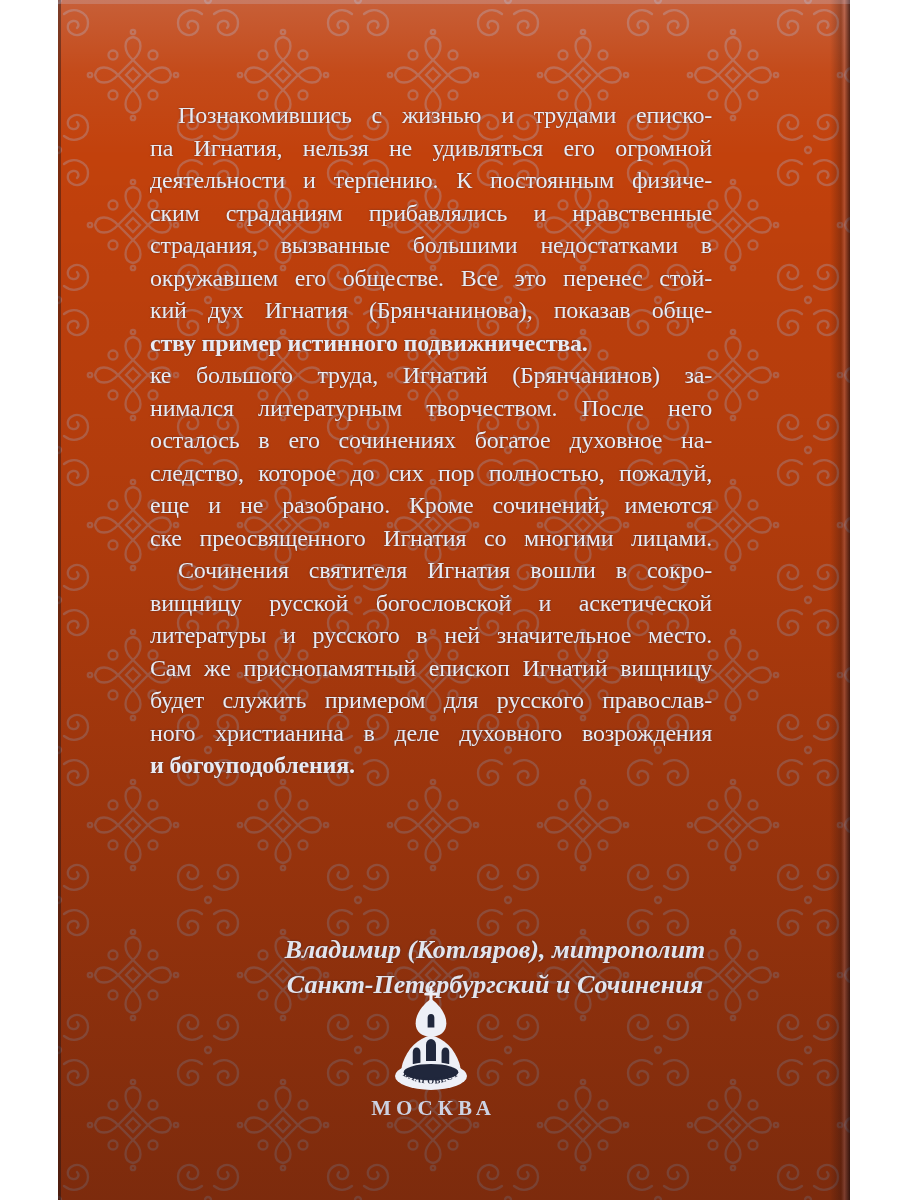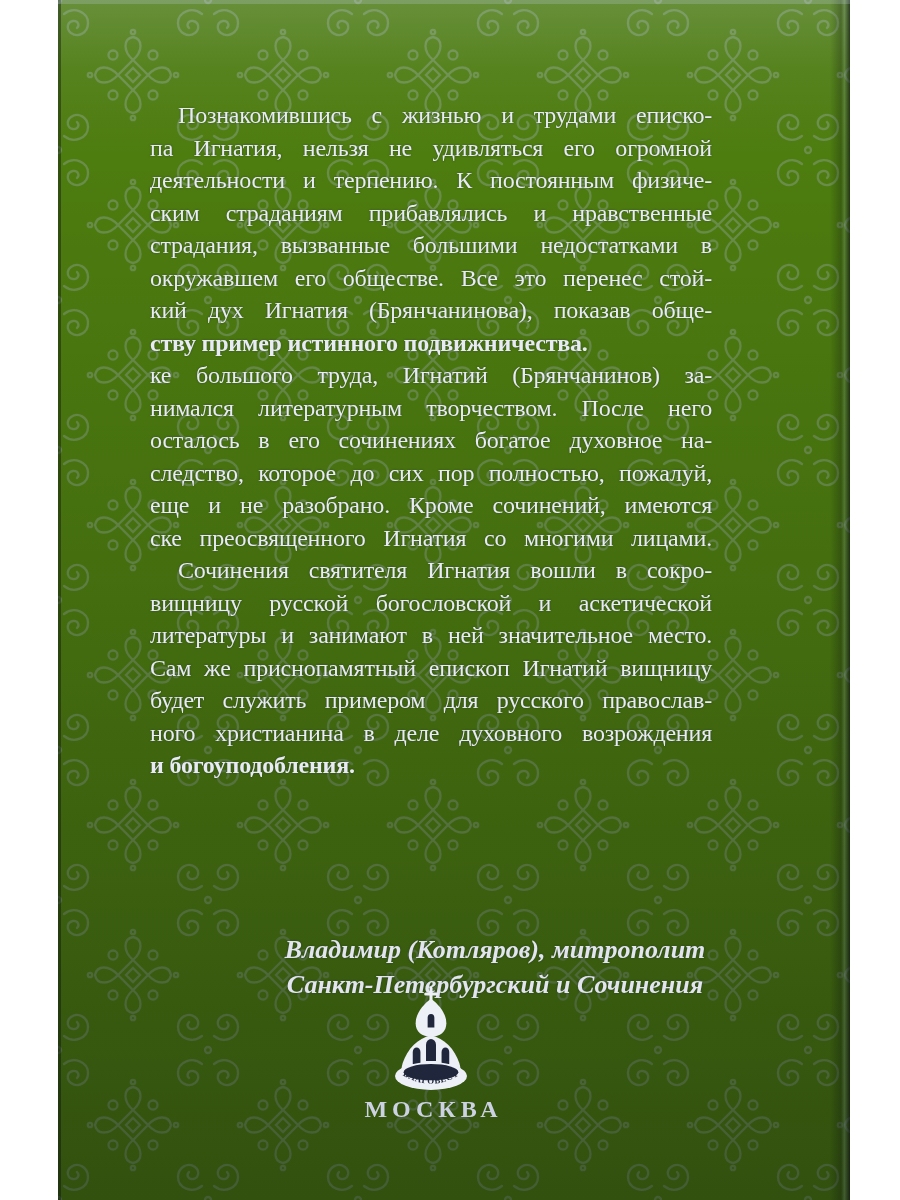--- a/index.html
+++ b/index.html
@@ -6,21 +6,21 @@
   body {
     width: 900px; height: 1200px;
     background: #ffffff;
     overflow: hidden;
     position: relative;
     font-family: "Liberation Serif", "DejaVu Serif", serif;
   }
   .cover {
     position: absolute; left: 58px; top: 0;
     width: 792px; height: 1200px;
-    background: #4d7c0f;
+    background: #c2410c;
     overflow: hidden;
   }
   .pattern { position: absolute; left: 0; top: 0; width: 100%; height: 100%; }
   .shade {
     position: absolute; left: 0; top: 0; width: 100%; height: 100%;
     background: linear-gradient(180deg,
       rgba(225,232,255,0.18) 0%,
       rgba(225,232,255,0.06) 6%,
       rgba(0,0,0,0.00) 13%,
       rgba(2,4,14,0.10) 45%,
@@ -62,21 +62,21 @@
     text-shadow: 0 0 2px rgba(25,32,60,0.55);
     margin-top: 48px;
   }
   .publisher {
     position: absolute; left: 92px; top: 986px; width: 562px;
     text-align: center;
   }
   .bell { display: block; margin: 0 auto; width: 96px; height: 108px; }
   .city {
     margin-top: 2px;
-    font-size: 24px; font-weight: bold;
+    font-size: 21px; font-weight: bold;
     letter-spacing: 5px; padding-left: 5px;
     color: #ccd2e3;
   }
 </style>
 </head>
 <body>
 
 <div class="cover">
 
   <svg class="pattern" xmlns="http://www.w3.org/2000/svg" width="792" height="1200">
@@ -135,21 +135,21 @@
 
     <div class="ln">ке большого труда, Игнатий (Брянчанинов) за-</div>
     <div class="ln">нимался литературным творчеством. После него</div>
     <div class="ln">осталось в его сочинениях богатое духовное на-</div>
     <div class="ln">следство, которое до сих пор полностью, пожалуй,</div>
     <div class="ln">еще и не разобрано. Кроме сочинений, имеются</div>
     <div class="ln">ске преосвященного Игнатия со многими лицами.</div>
 
     <div class="ln first">Сочинения святителя Игнатия вошли в сокро-</div>
     <div class="ln">вищницу русской богословской и аскетической</div>
-    <div class="ln">литературы и занимают в ней значительное место.</div>
+    <div class="ln">литературы и русского в ней значительное место.</div>
     <div class="ln">Сам же приснопамятный епископ Игнатий вищницу</div>
     <div class="ln">будет служить примером для русского православ-</div>
     <div class="ln">ного христианина в деле духовного возрождения</div>
     <div class="ln endln">и богоуподобления.</div>
   </div>
 
   <div class="signature">
     <div>Владимир (Котляров), митрополит</div>
     <div>Санкт-Петербургский и Сочинения</div>
   </div>

